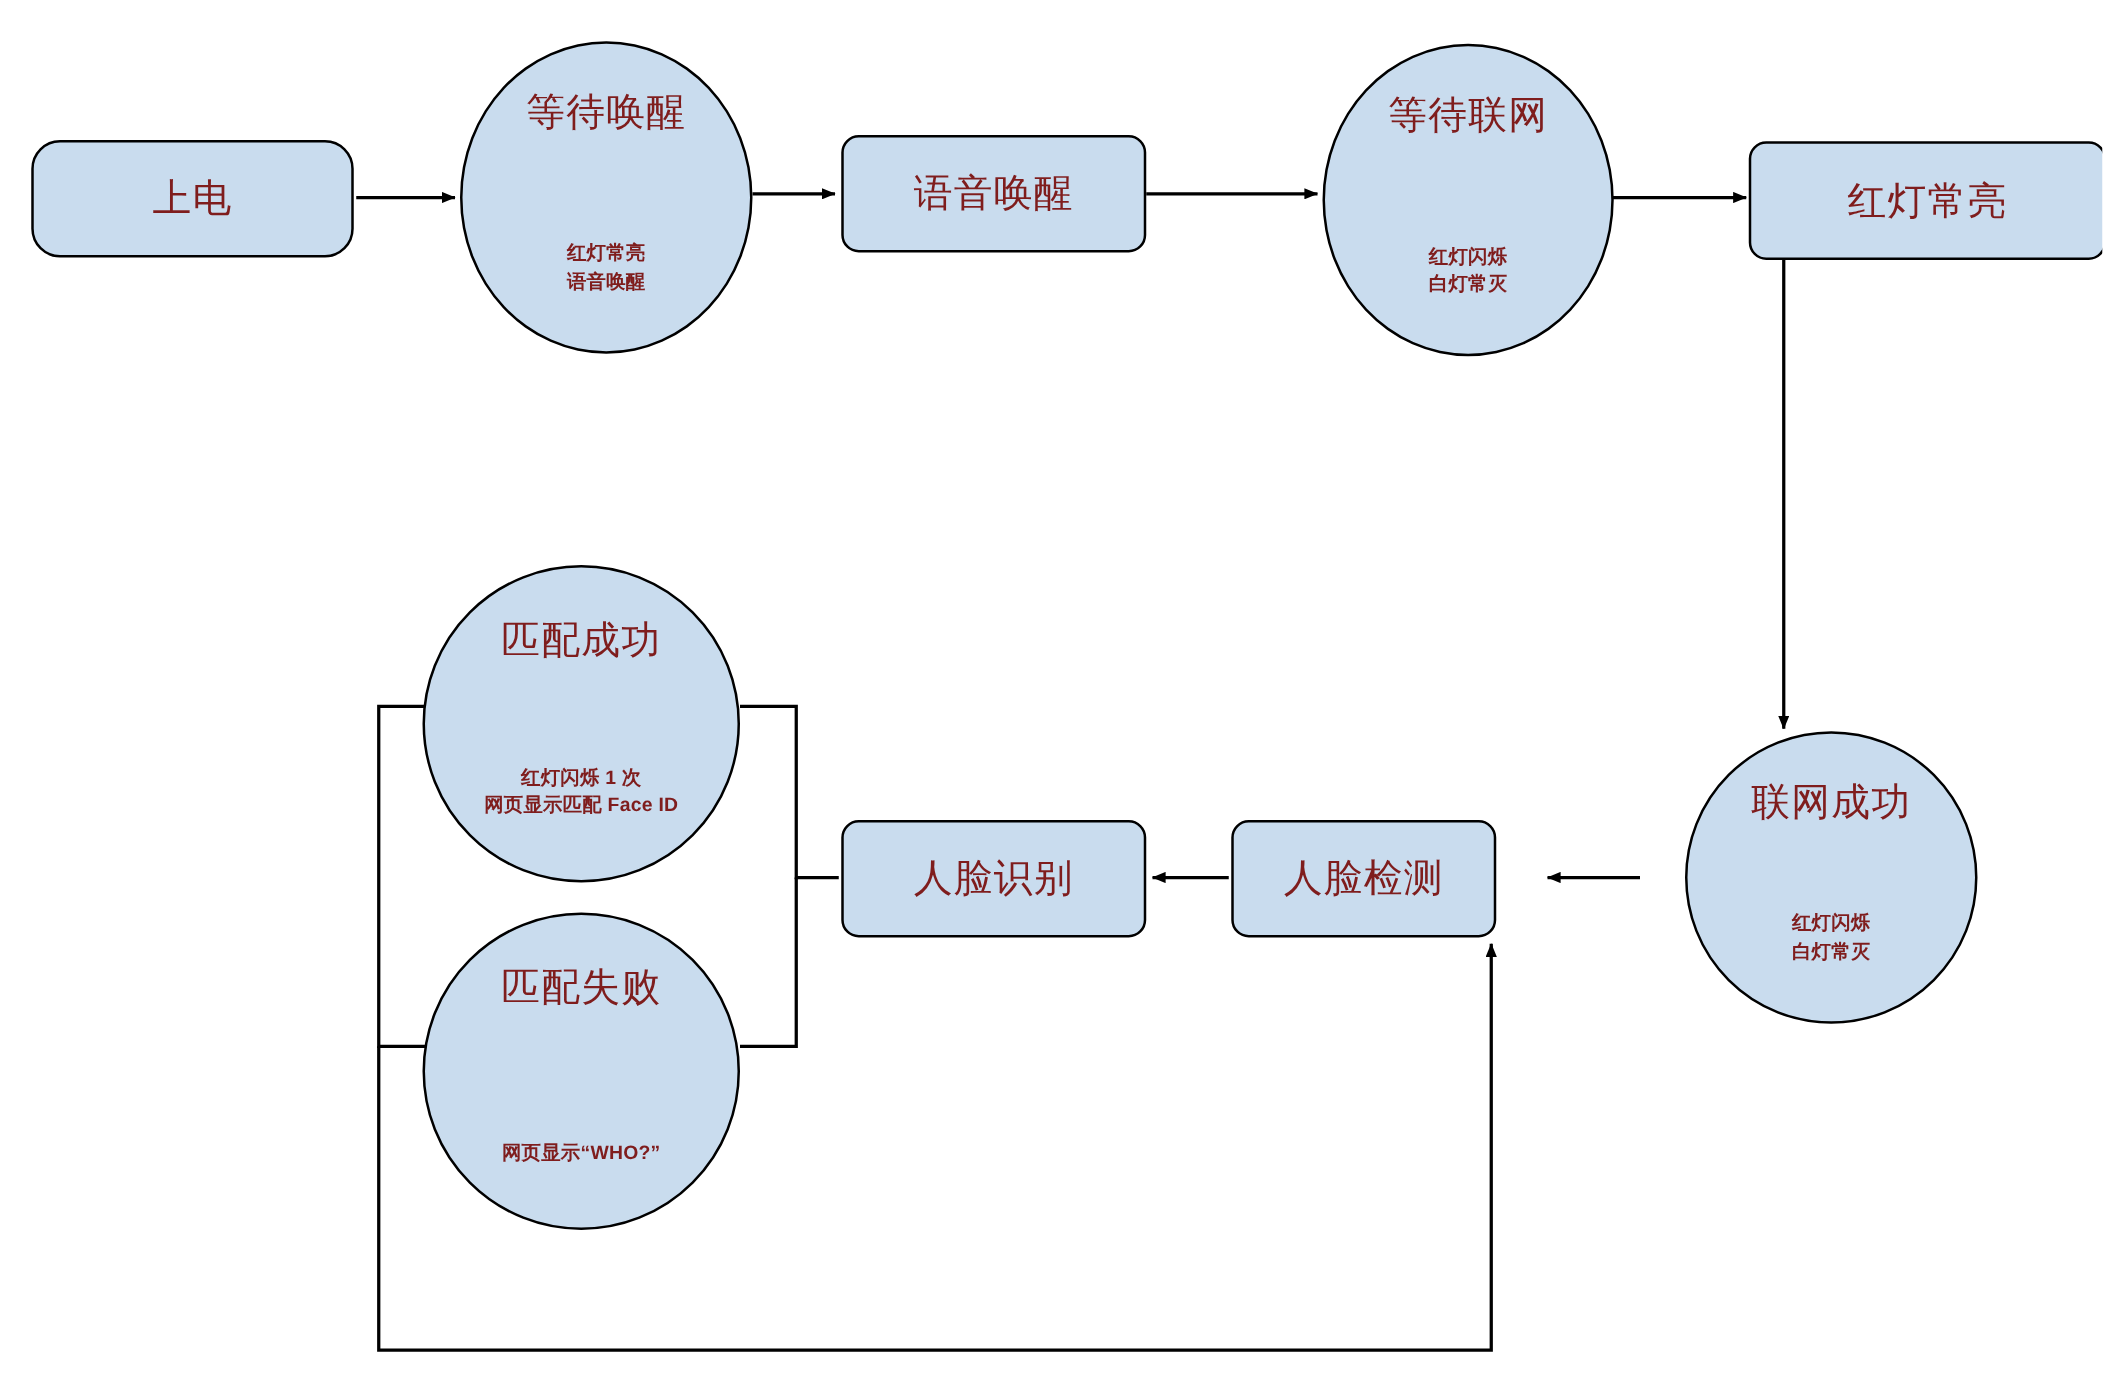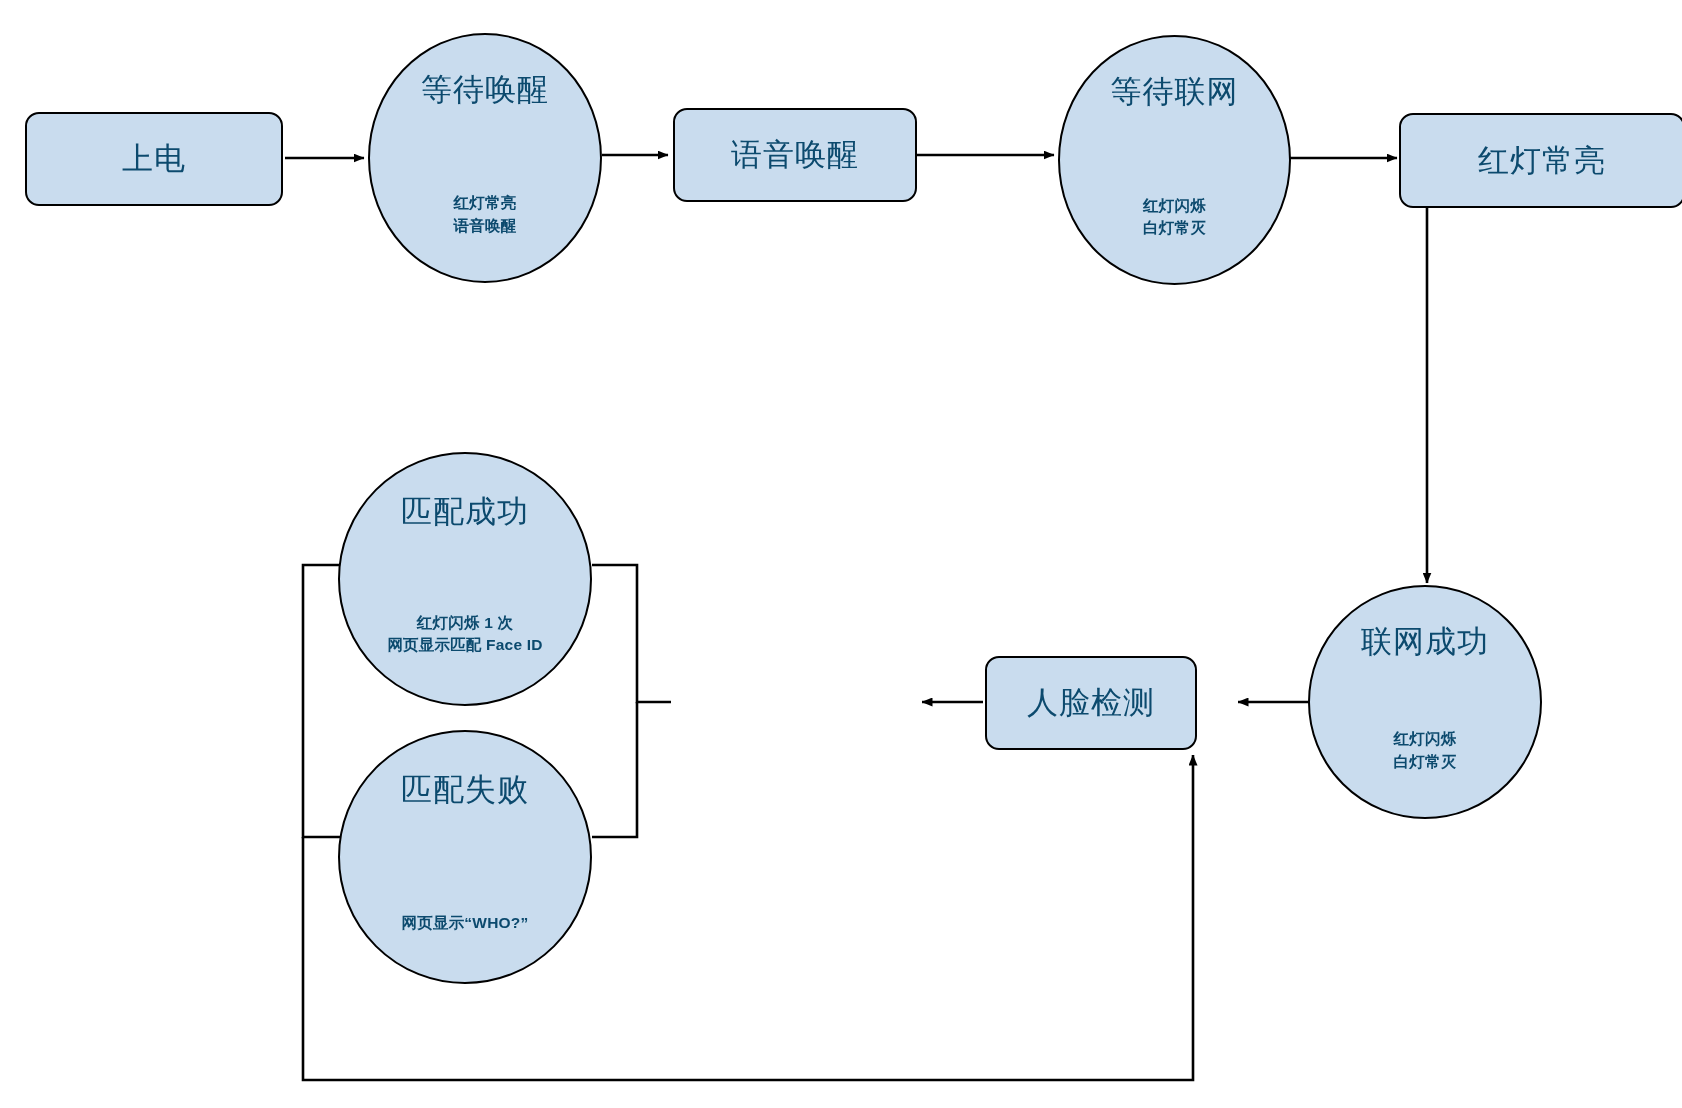--- a/index.html
+++ b/index.html
@@ -24,21 +24,21 @@
     pointer-events: none;
   }
   .node {
     position: absolute;
     box-sizing: border-box;
     background: #c9dcee;
     border: 2.2px solid #000000;
     display: flex;
     flex-direction: column;
     align-items: center;
-    color: #0c4a6e;
+    color: #7f1d1d;
   }
   .node.box {
     border-radius: 14px;
     justify-content: center;
   }
   .node.circle {
     border-radius: 50%;
     justify-content: flex-start;
   }
   .node-title {
@@ -89,21 +89,21 @@
 
     <path d="M 983,702 L 922,702" stroke="#000" stroke-width="2.6" fill="none" marker-end="url(#arrowhead)"></path>
 
     <path d="M 671,702 L 637,702 L 637,565 L 592,565" stroke="#000" stroke-width="2.6" fill="none"></path>
     <path d="M 637,702 L 637,837 L 592,837" stroke="#000" stroke-width="2.6" fill="none"></path>
     <path d="M 340,565 L 303,565 L 303,837 L 340,837" stroke="#000" stroke-width="2.6" fill="none"></path>
 
     <path d="M 303,837 L 303,1080 L 1193,1080 L 1193,755" stroke="#000" stroke-width="2.6" fill="none" marker-end="url(#arrowhead)"></path>
   </svg>
 
-  <div class="node box" style="left:25px; top:112px; width:258px; height:94px;">
+  <div class="node box" style="left:25px; top:112px; width:258px; height:94px;border-radius:23px;">
     <div class="node-title">上电</div>
   </div>
 
   <div class="node circle" style="left:368px; top:33px; width:234px; height:250px;">
     <div class="node-title">等待唤醒</div>
     <div class="node-sub">红灯常亮
 语音唤醒</div>
   </div>
 
   <div class="node box" style="left:673px; top:108px; width:244px; height:94px;">
@@ -113,30 +113,33 @@
   <div class="node circle" style="left:1058px; top:35px; width:233px; height:250px;">
     <div class="node-title">等待联网</div>
     <div class="node-sub">红灯闪烁
 白灯常灭</div>
   </div>
 
   <div class="node box" style="left:1399px; top:113px; width:286px; height:95px;">
     <div class="node-title">红灯常亮</div>
   </div>
 
-  <div class="node circle" style="left:1308px; top:585px; width:234px; height:234px;">
+  <div class="node circle" style="left:1348px; top:585px; width:234px; height:234px;">
     <div class="node-title">联网成功</div>
     <div class="node-sub">红灯闪烁
 白灯常灭</div>
   </div>
 
   <div class="node box" style="left:985px; top:656px; width:212px; height:94px;">
     <div class="node-title">人脸检测</div>
   </div>
 
+  <div class="node box" style="left:673px; top:656px; width:244px; height:94px;">
+    <div class="node-title">人脸识别</div>
+  </div>
 
   <div class="node circle" style="left:338px; top:452px; width:254px; height:254px;">
     <div class="node-title">匹配成功</div>
     <div class="node-sub">红灯闪烁 1 次
 网页显示匹配 Face ID</div>
   </div>
 
   <div class="node circle" style="left:338px; top:730px; width:254px; height:254px;">
     <div class="node-title">匹配失败</div>
     <div class="node-sub">网页显示“WHO?”</div>

